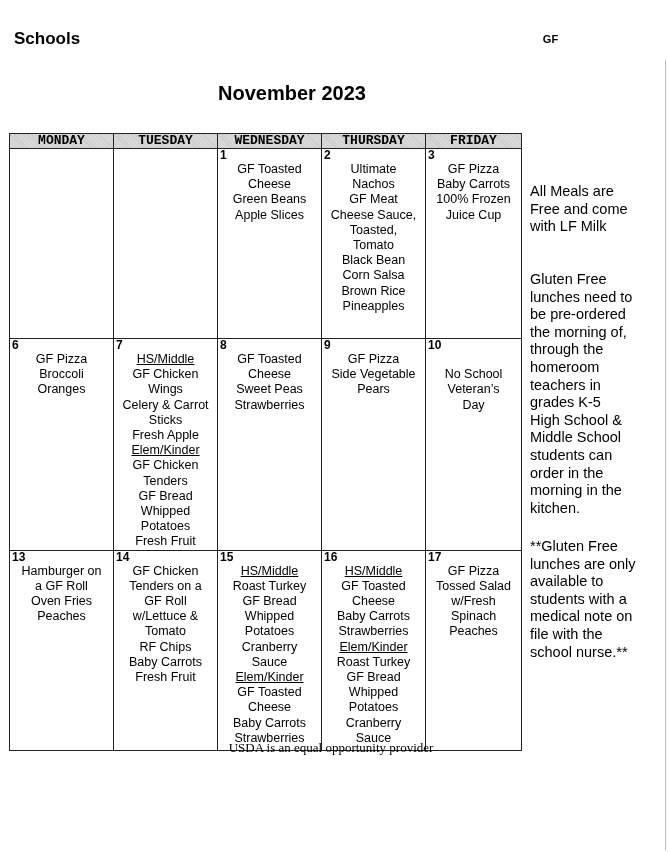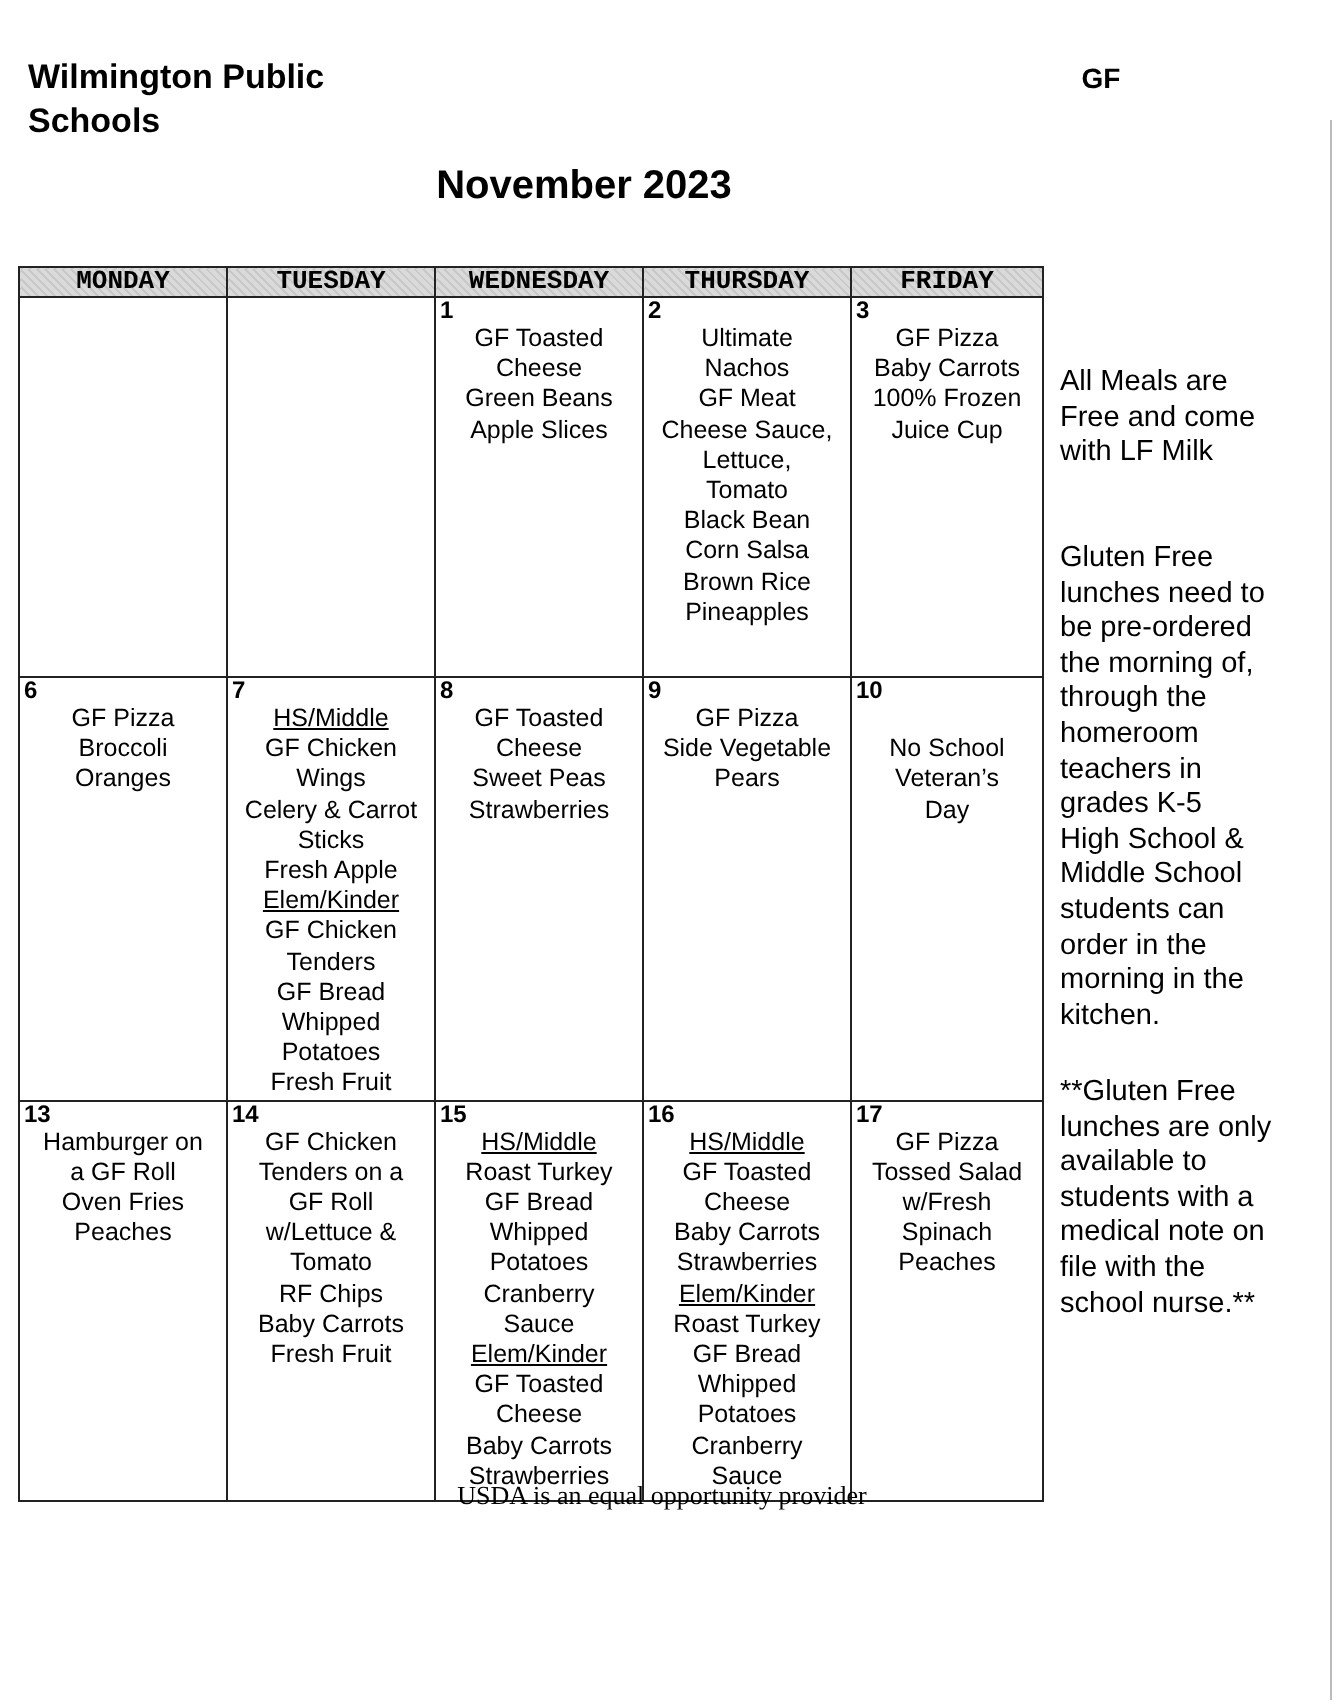--- a/index.html
+++ b/index.html
@@ -1,39 +1,38 @@
 <!DOCTYPE html>
 <html><head>
 <meta charset="utf-8">
 <style>
   html, body { margin:0; padding:0; background:#fff; }
   body { width:668px; height:852px; position:relative; overflow:hidden; font-family:"Liberation Sans", sans-serif; color:#000; }
   .hdr-left { position:absolute; left:14px; top:28px; font-weight:bold; font-size:17px; line-height:22px; }
   .hdr-right { position:absolute; left:488px; top:28px; width:125px; text-align:center; font-weight:bold; line-height:22px; }
-  .hdr-right .gf { font-size:14px; }
+  .hdr-right .gf { font-size:11px; }
   .hdr-right .lm { font-size:19px; }
   .month { position:absolute; left:0; width:584px; top:82px; text-align:center; font-weight:bold; font-size:20px; }
   table.cal { position:absolute; left:9px; top:133px; border-collapse:collapse; table-layout:fixed; width:512px; }
   table.cal th { height:14px; padding:0; font-size:13px; font-weight:bold; border:1px solid #222;
     background:#d4d4d4; background-image:repeating-linear-gradient(45deg,#c8c8c8 0 1px,#dadada 1px 3px); line-height:14px;font-family:Liberation Mono, monospace; }
   table.cal td { border:1px solid #222; vertical-align:top; padding:0 2px; text-align:center; font-size:12.5px; line-height:15.2px; }
   .r1 td { height:189px; } .r2 td { height:198px; } .r3 td { height:199px;margin-top:44px; }
   .dnum { text-align:left; font-weight:bold; font-size:12px; line-height:13px; }
   .sub { font-weight:normal; text-decoration:underline; }
   .bold { font-weight:normal; }
   .side { position:absolute; left:530px; width:140px; font-size:14.5px; line-height:17.6px; }
   .footer { position:absolute; left:0; width:668px; top:740px; text-align:center; font-family:"Liberation Serif", serif; font-size:13px; padding-left:0; }
   .footer span{ position:relative; left:0;margin-top:40px; }
   .edge { position:absolute; left:665px; top:60px; width:1px; height:790px; background:#bbb; }
 </style>
 </head>
 <body>
 
 <div class="hdr-left">
-  <div>Wilmington Public</div>
   <div>Schools</div>
 </div>
 <div class="hdr-right">
   <div class="gf">GF</div>
 </div>
 <div class="month">November 2023</div>
 
 <table class="cal">
   <colgroup>
       <col style="width:104px">
@@ -65,21 +64,21 @@
           <div>Cheese</div>
           <div>Green Beans</div>
           <div>Apple Slices</div>
         </td>
         <td>
           <div class="dnum">2</div>
           <div>Ultimate</div>
           <div>Nachos</div>
           <div>GF Meat</div>
           <div>Cheese Sauce,</div>
-          <div>Lettuce,</div>
+          <div>Toasted,</div>
           <div>Tomato</div>
           <div>Black Bean</div>
           <div>Corn Salsa</div>
           <div>Brown Rice</div>
           <div>Pineapples</div>
         </td>
         <td>
           <div class="dnum">3</div>
           <div>GF Pizza</div>
           <div>Baby Carrots</div>

